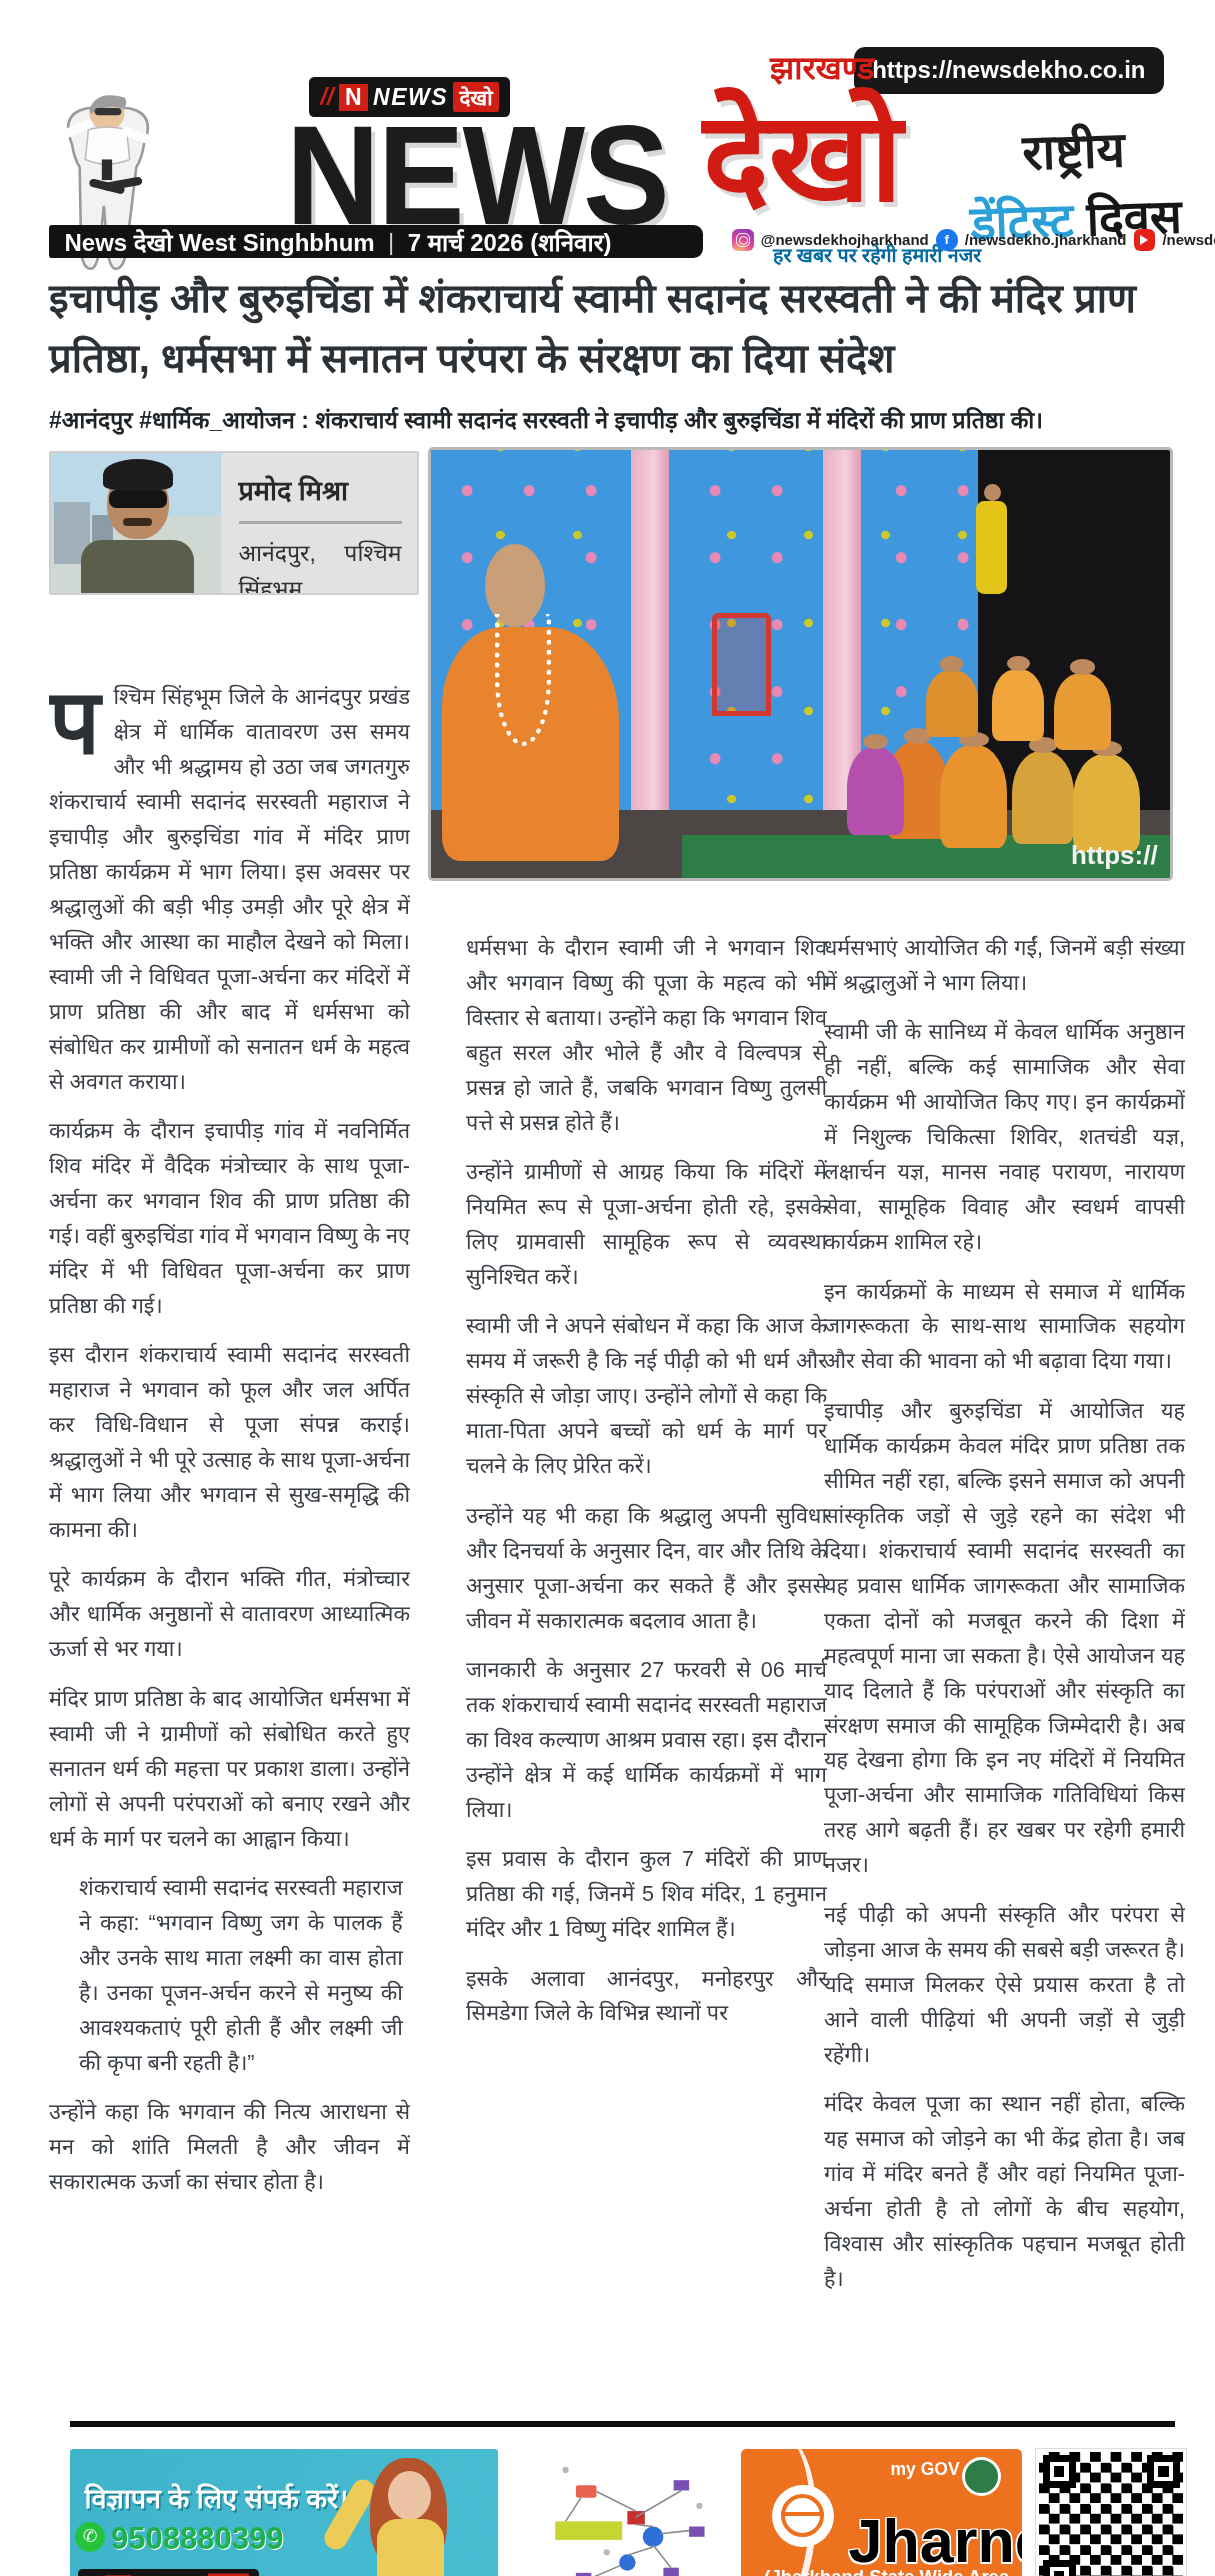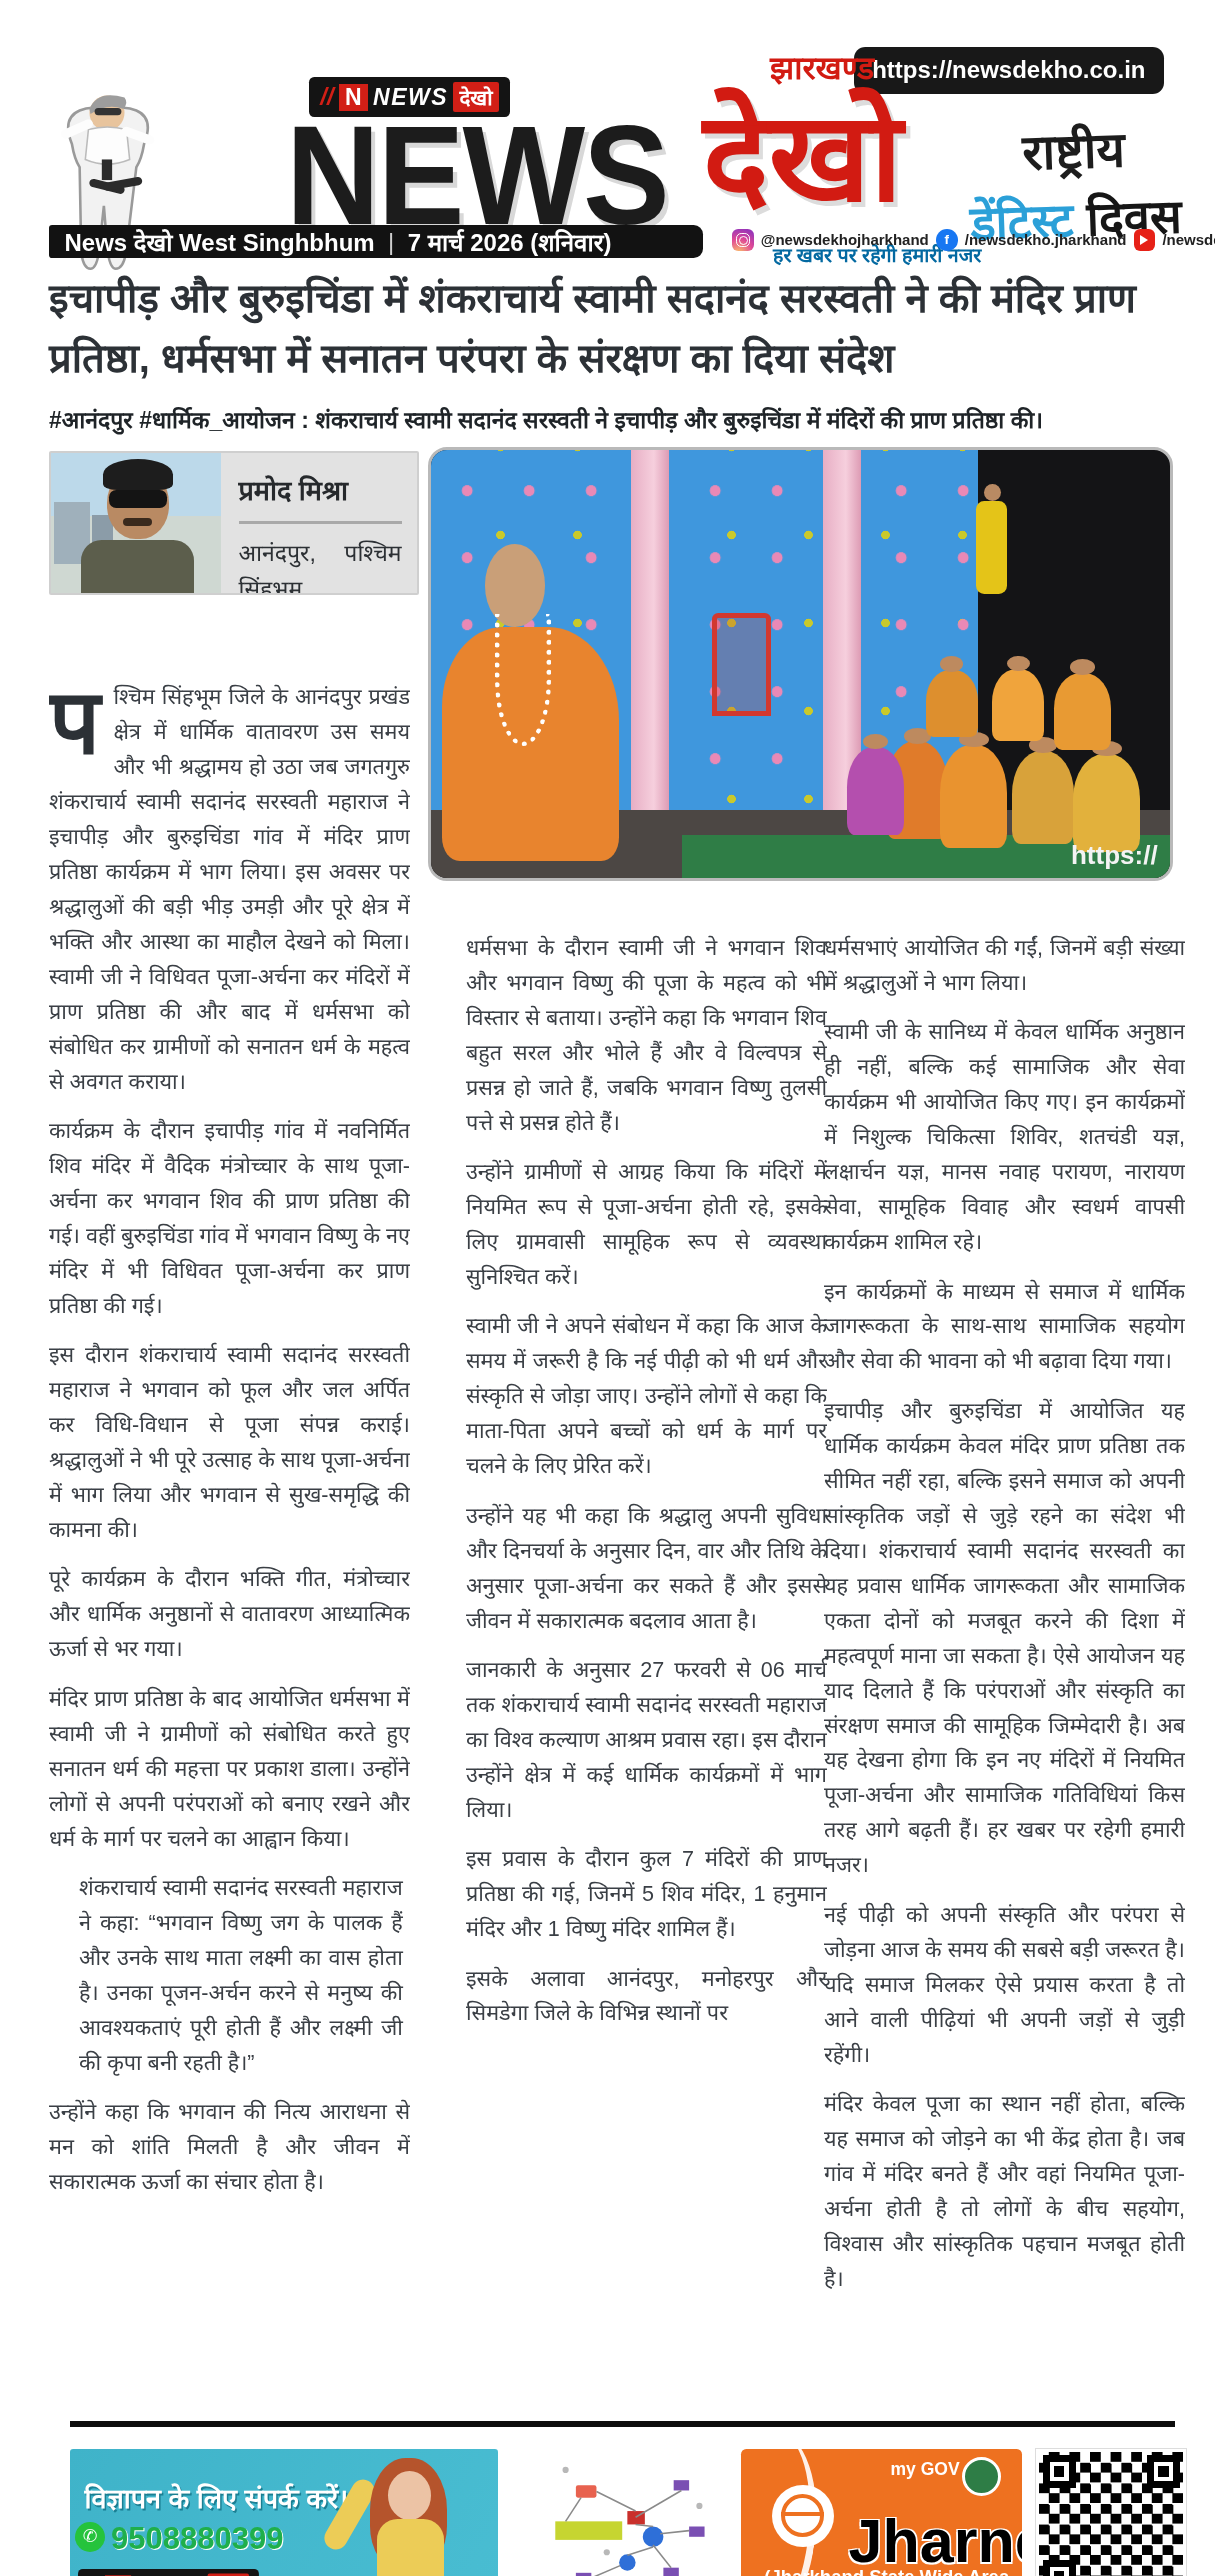--- a/index.html
+++ b/index.html
@@ -61,21 +61,21 @@
   .ap-hair{position:absolute;left:52px;top:6.2px;width:70px;height:31px;background:#1d1d1d;border-radius:50% 50% 20% 20%;}
   .ap-glass{position:absolute;left:58px;top:37px;width:58px;height:17.5px;background:#141414;border-radius:7.2px;}
   .ap-mo{position:absolute;left:72px;top:65px;width:29px;height:8.2px;background:#3a2a1d;border-radius:4.1px;}
   .ap-body{position:absolute;left:30px;top:87px;width:113px;height:57px;background:#5c5e4c;border-radius:20.6px 20.6px 0 0;}
   .author-meta{flex:1;padding:17.5px 15.5px 0 17.5px;}
   .author-name{font-size:27px;font-weight:900;color:#26292c;}
   .author-rule{height:3.1px;background:#a9a9a9;margin:13.4px 0 12.4px 0;}
   .author-loc{font-size:23px;color:#2c3034;text-align:justify;line-height:1.55;}
 
   .photo{position:absolute;left:379px;top:0;width:739px;height:428px;border:3.1px solid #b9b9b9;
-    border-radius:19px;overflow:hidden;background:#141416;}
+    border-radius:5px;overflow:hidden;background:#141416;}
   .ph-curtain{position:absolute;left:0;top:0;width:74%;height:86%;background:#3f97dd;
     background-image:radial-gradient(circle 6.2px,#e989b6 0 5.2px,transparent 5.7px),
                      radial-gradient(circle 5.2px,#c9c92c 0 4.1px,transparent 4.6px);
     background-size:62px 67px,77px 88px;background-position:5.2px 7.2px,31px 41px;}
   .ph-stripe1,.ph-stripe2{position:absolute;top:0;height:86%;width:38px;background:linear-gradient(90deg,#e7aec4,#f6cfdd 60%,#dd9bb4);}
   .ph-stripe1{left:27%;} .ph-stripe2{left:53%;}
   .ph-floor{position:absolute;left:0;bottom:0;width:100%;height:16%;background:#4c4744;}
   .ph-mat{position:absolute;right:0;bottom:0;width:66%;height:10%;background:#2f7d46;}
   .ph-swami{position:absolute;left:1.5%;bottom:4%;width:24%;height:74%;}
   .ph-swami .body{position:absolute;left:0;bottom:0;width:100%;height:74%;background:#e8842e;border-radius:34% 40% 10% 10%;}

